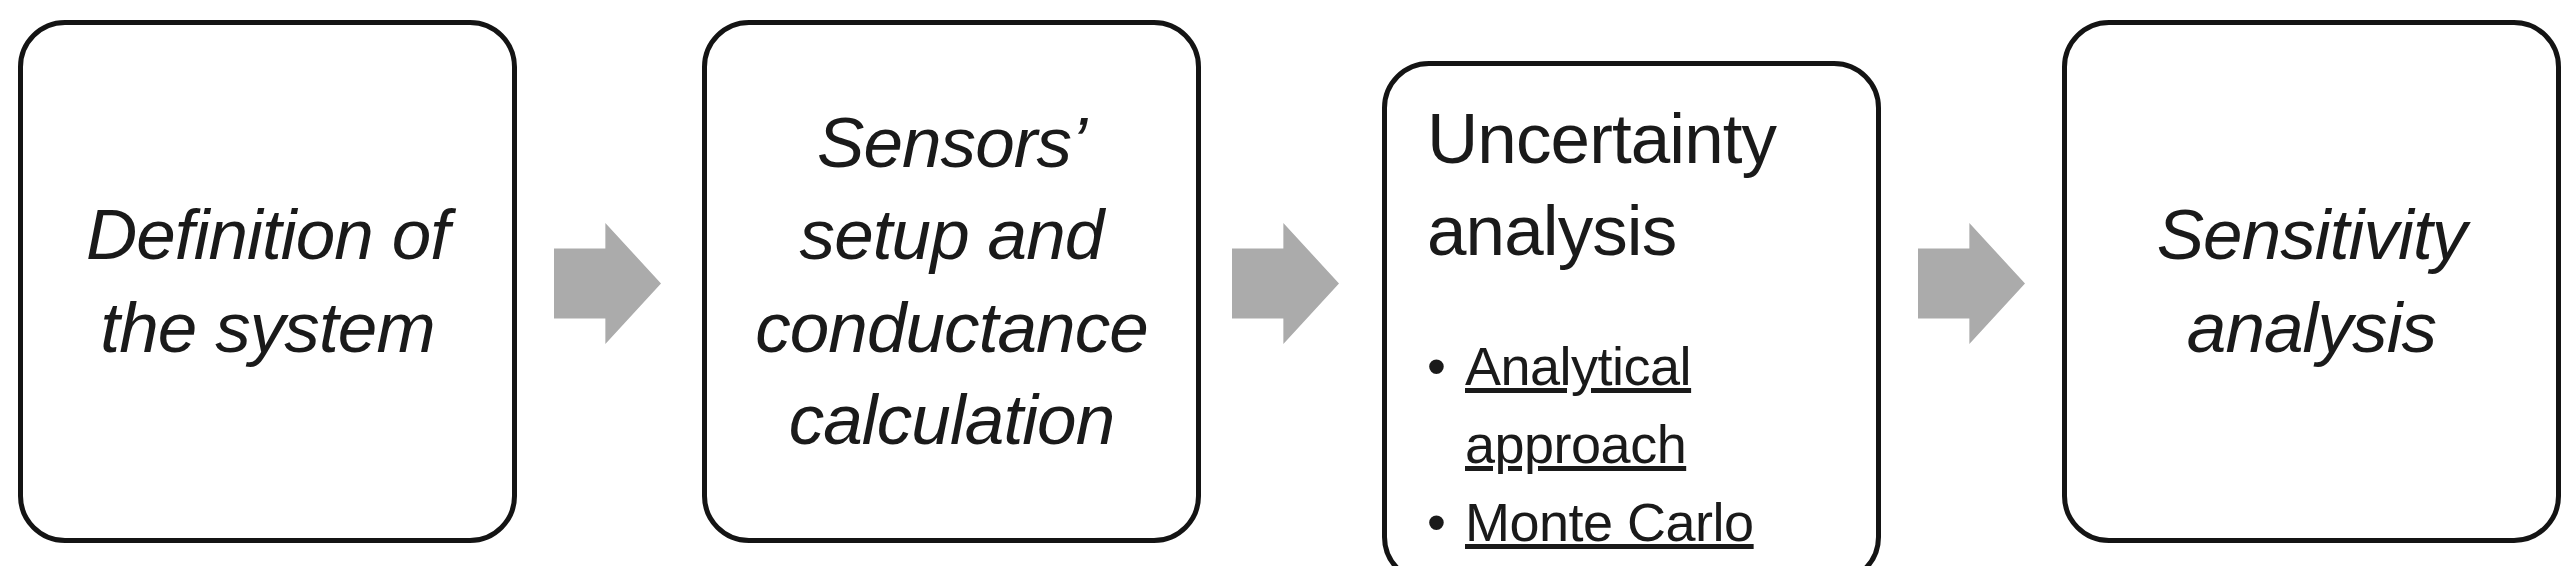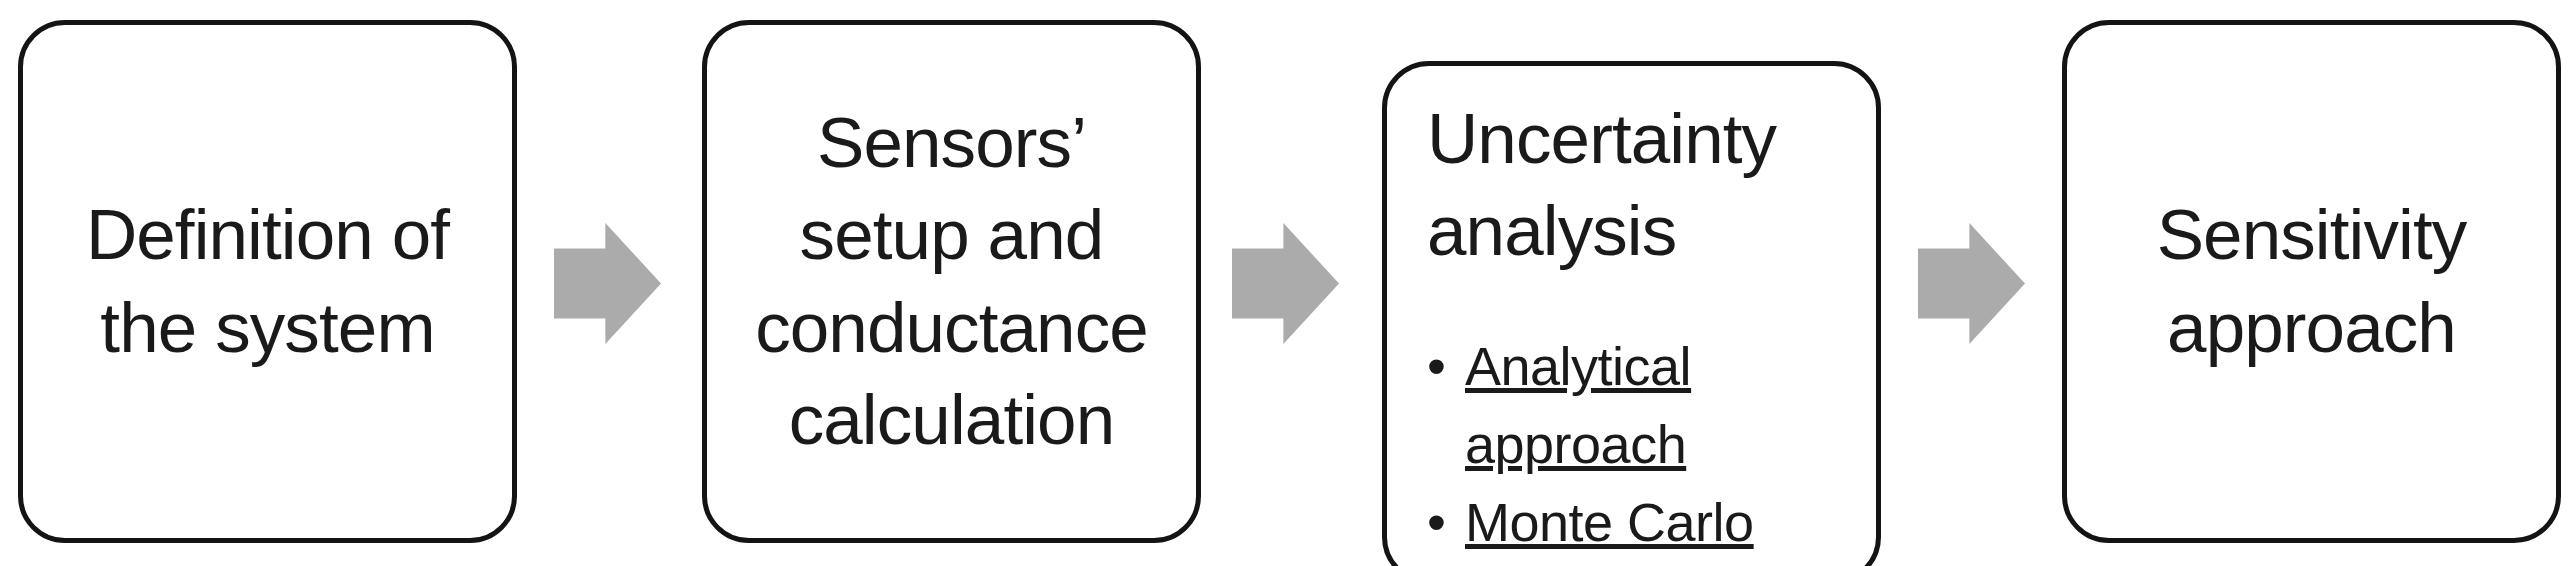--- a/index.html
+++ b/index.html
@@ -23,20 +23,21 @@
     background: #ffffff;
     border: 5.4px solid #141414;
     border-radius: 47px;
   }
 
   .box.centered {
     display: flex;
     align-items: center;
     justify-content: center;
     text-align: center;
+    font-style: italic;
   }
 
   .box-label {
     font-size: 71px;
     line-height: 1.3;
     letter-spacing: -0.9px;
     white-space: pre-line;
   }
 
   .box.bulleted {
@@ -113,17 +114,17 @@
         <span class="bullet-text">Monte Carlo
 approach</span>
       </div>
     </div>
   </div>
 
   <div class="arrow" style="left: 1918px; background: rgb(171, 171, 171);"></div>
 
   <div class="box centered" style="left:2062px">
     <div class="box-label">Sensitivity
-approach</div>
+analysis</div>
   </div>
 
 </div>
 
 
 </body></html>

